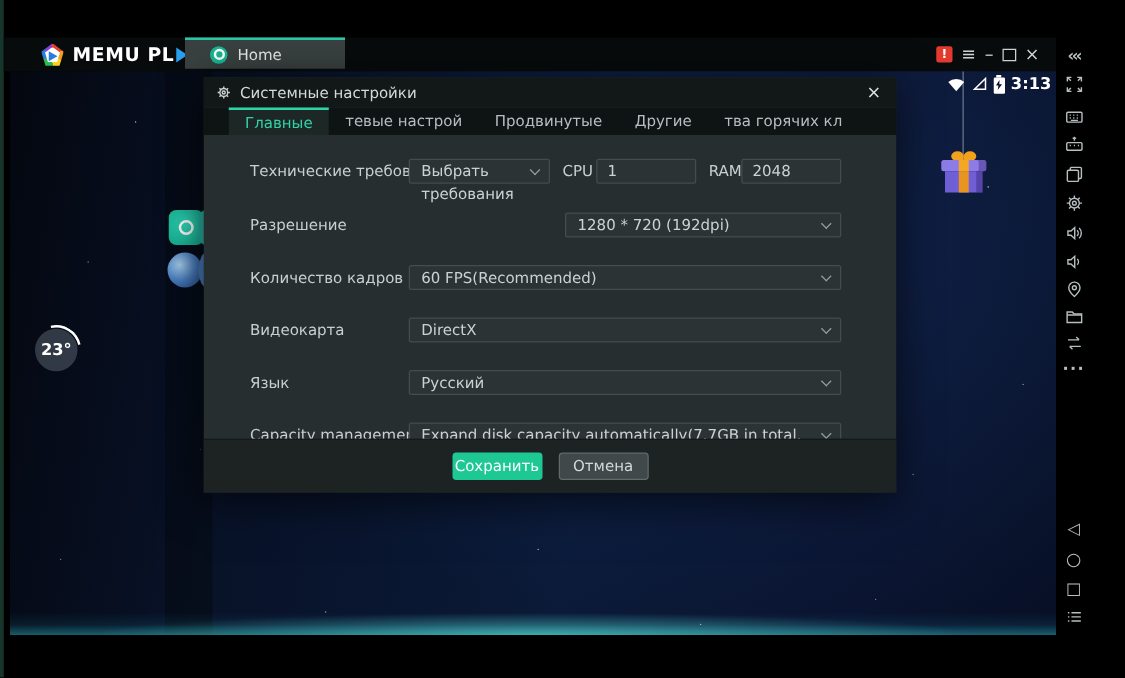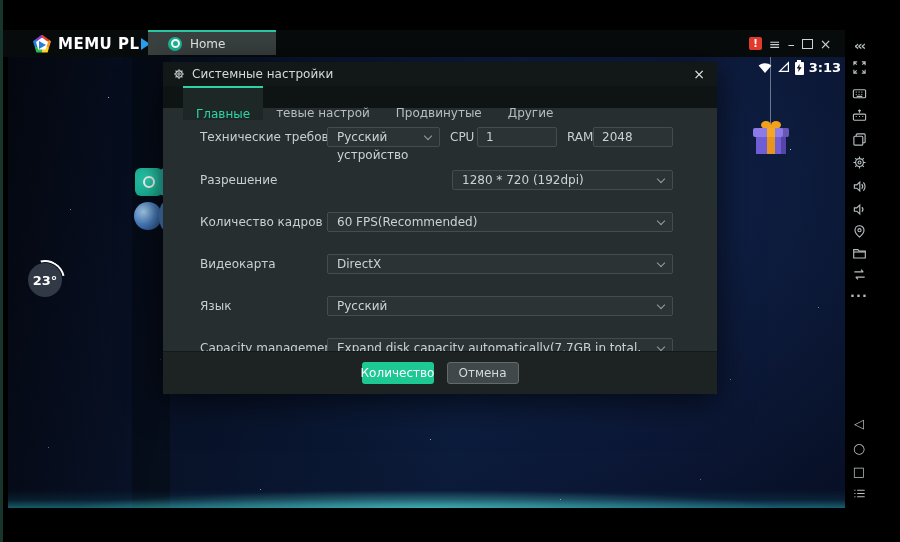--- a/index.html
+++ b/index.html
@@ -84,21 +84,21 @@
   .glyph-collapse{letter-spacing:-2px;font-weight:bold;font-size:13px;}
   .glyph-more{font-weight:bold;letter-spacing:1px;}
 
   
   .dialog{position:absolute;left:163px;top:62px;width:554px;height:332px;background:#272e2f;
           box-shadow:0 6px 34px rgba(0,0,0,.7);z-index:5;}
   .dlg-header{height:24px;background:#121717;display:flex;align-items:center;padding-left:10px;}
   .dlg-title{margin-left:7px;font-size:12px;color:#d4d9da;}
   .dlg-close{margin-left:auto;padding:0 12px;color:#dfe3e4;font-size:14px;cursor:pointer;}
   .tabs{height:22px;background:#0e1313;display:flex;padding-left:20px;}
-  .tab{padding:16px 13px;line-height:22px;font-size:12px;color:#b7bec0;white-space:nowrap;cursor:pointer;}
+  .tab{padding:0 13px;line-height:22px;font-size:12px;color:#b7bec0;white-space:nowrap;cursor:pointer;}
   .tab.active{background:#1d2726;color:#2fd3a8;border-top:2px solid #2fd3a8;line-height:20px;box-sizing:border-box;}
   .dlg-body{position:relative;height:347px;}
   .flabel{position:absolute;left:37px;font-size:12px;color:#c9cfd1;line-height:20px;}
   .ilabel{position:absolute;font-size:12px;color:#c9cfd1;line-height:20px;}
   .sel,.inp{position:absolute;height:20px;background:#2b3334;border:1px solid #434d4e;border-radius:2px;
        box-sizing:border-box;font-size:12px;color:#ccd2d3;}
   .sel{padding-left:9px;line-height:18px;cursor:pointer;}
   .sel .chev{position:absolute;right:8px;top:5px;width:5px;height:5px;border-right:1.5px solid #97a1a2;
        border-bottom:1.5px solid #97a1a2;transform:rotate(45deg);}
   .inp{padding:0 8px;font-family:inherit;outline:none;}
@@ -265,27 +265,28 @@
       </svg>
       <div class="dlg-title">Системные настройки</div>
       <div class="dlg-close">×</div>
     </div>
 
     <div class="tabs">
       <div class="tab active">Главные</div>
       <div class="tab">тевые настрой</div>
       <div class="tab">Продвинутые</div>
       <div class="tab">Другие</div>
+      <div class="tab">тва горячих кл</div>
     </div>
 
     <div class="dlg-body">
 
       <div class="flabel" style="top:19px">Технические требования</div>
       <div class="sel" style="left:164px;top:19px;width:113px">
-        <span>Русский устройство</span>
+        <span>Выбрать требования</span>
         <span class="chev"></span>
       </div>
       <div class="ilabel" style="left:287px;top:19px">CPU</div>
       <input class="inp" style="left: 314px; top: 19px; width: 80px;" value="1">
       <div class="ilabel" style="left:404px;top:19px">RAM</div>
       <input class="inp" style="left: 430px; top: 19px; width: 80px;" value="2048">
 
       <div class="flabel" style="top:62px">Разрешение</div>
       <div class="sel" style="left:289px;top:62px;width:221px">
         <span>1280 * 720 (192dpi)</span>
@@ -311,17 +312,17 @@
       </div>
 
       <div class="flabel" style="top:230px">Capacity management</div>
       <div class="sel" style="left:164px;top:230px;width:346px">
         <span>Expand disk capacity automatically(7.7GB in total, 7.6GB remain)</span>
         <span class="chev"></span>
       </div>
     </div>
 
     <div class="dlg-footer">
-      <div class="btn btn-save">Количество</div>
+      <div class="btn btn-save">Сохранить</div>
       <div class="btn btn-cancel">Отмена</div>
     </div>
   </div>
 </div>
 
 </body></html>

